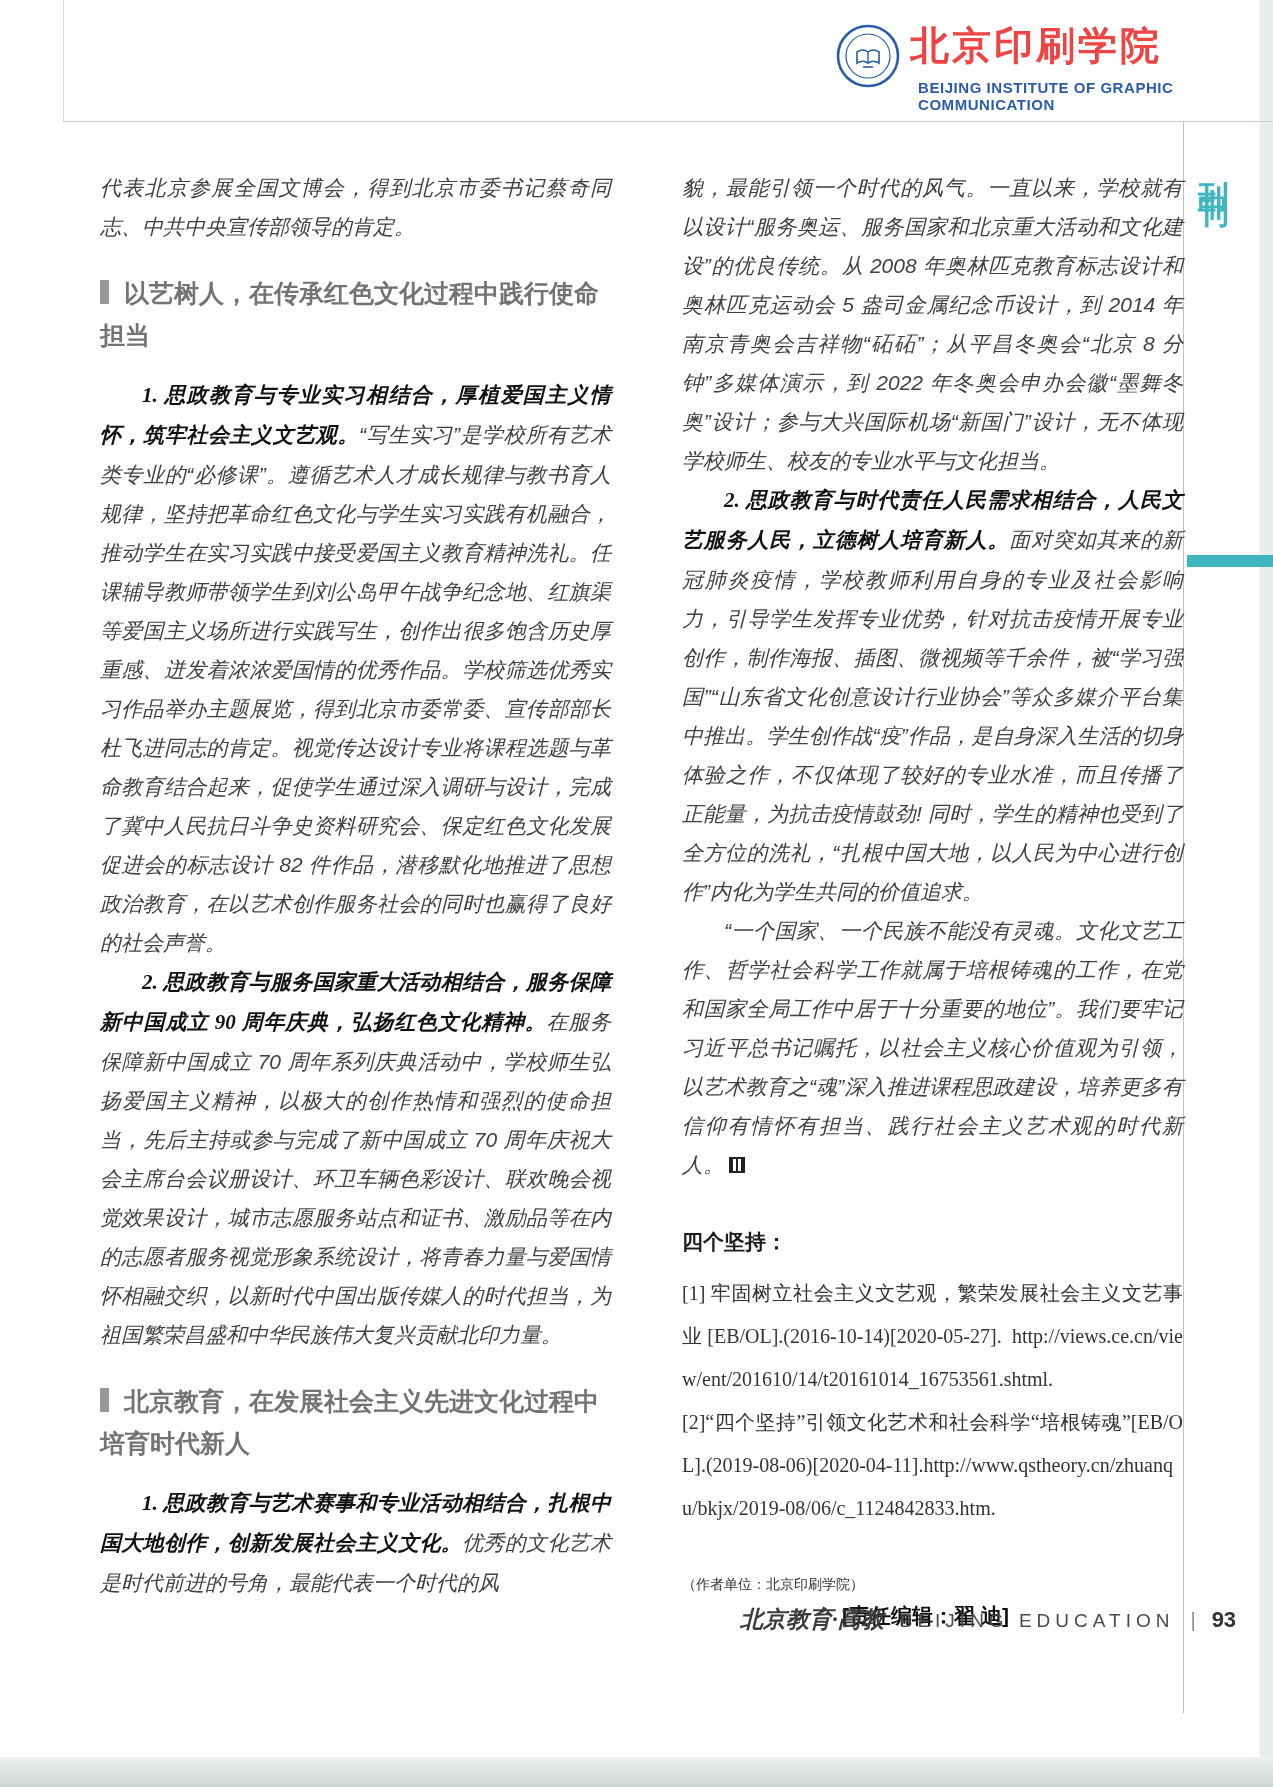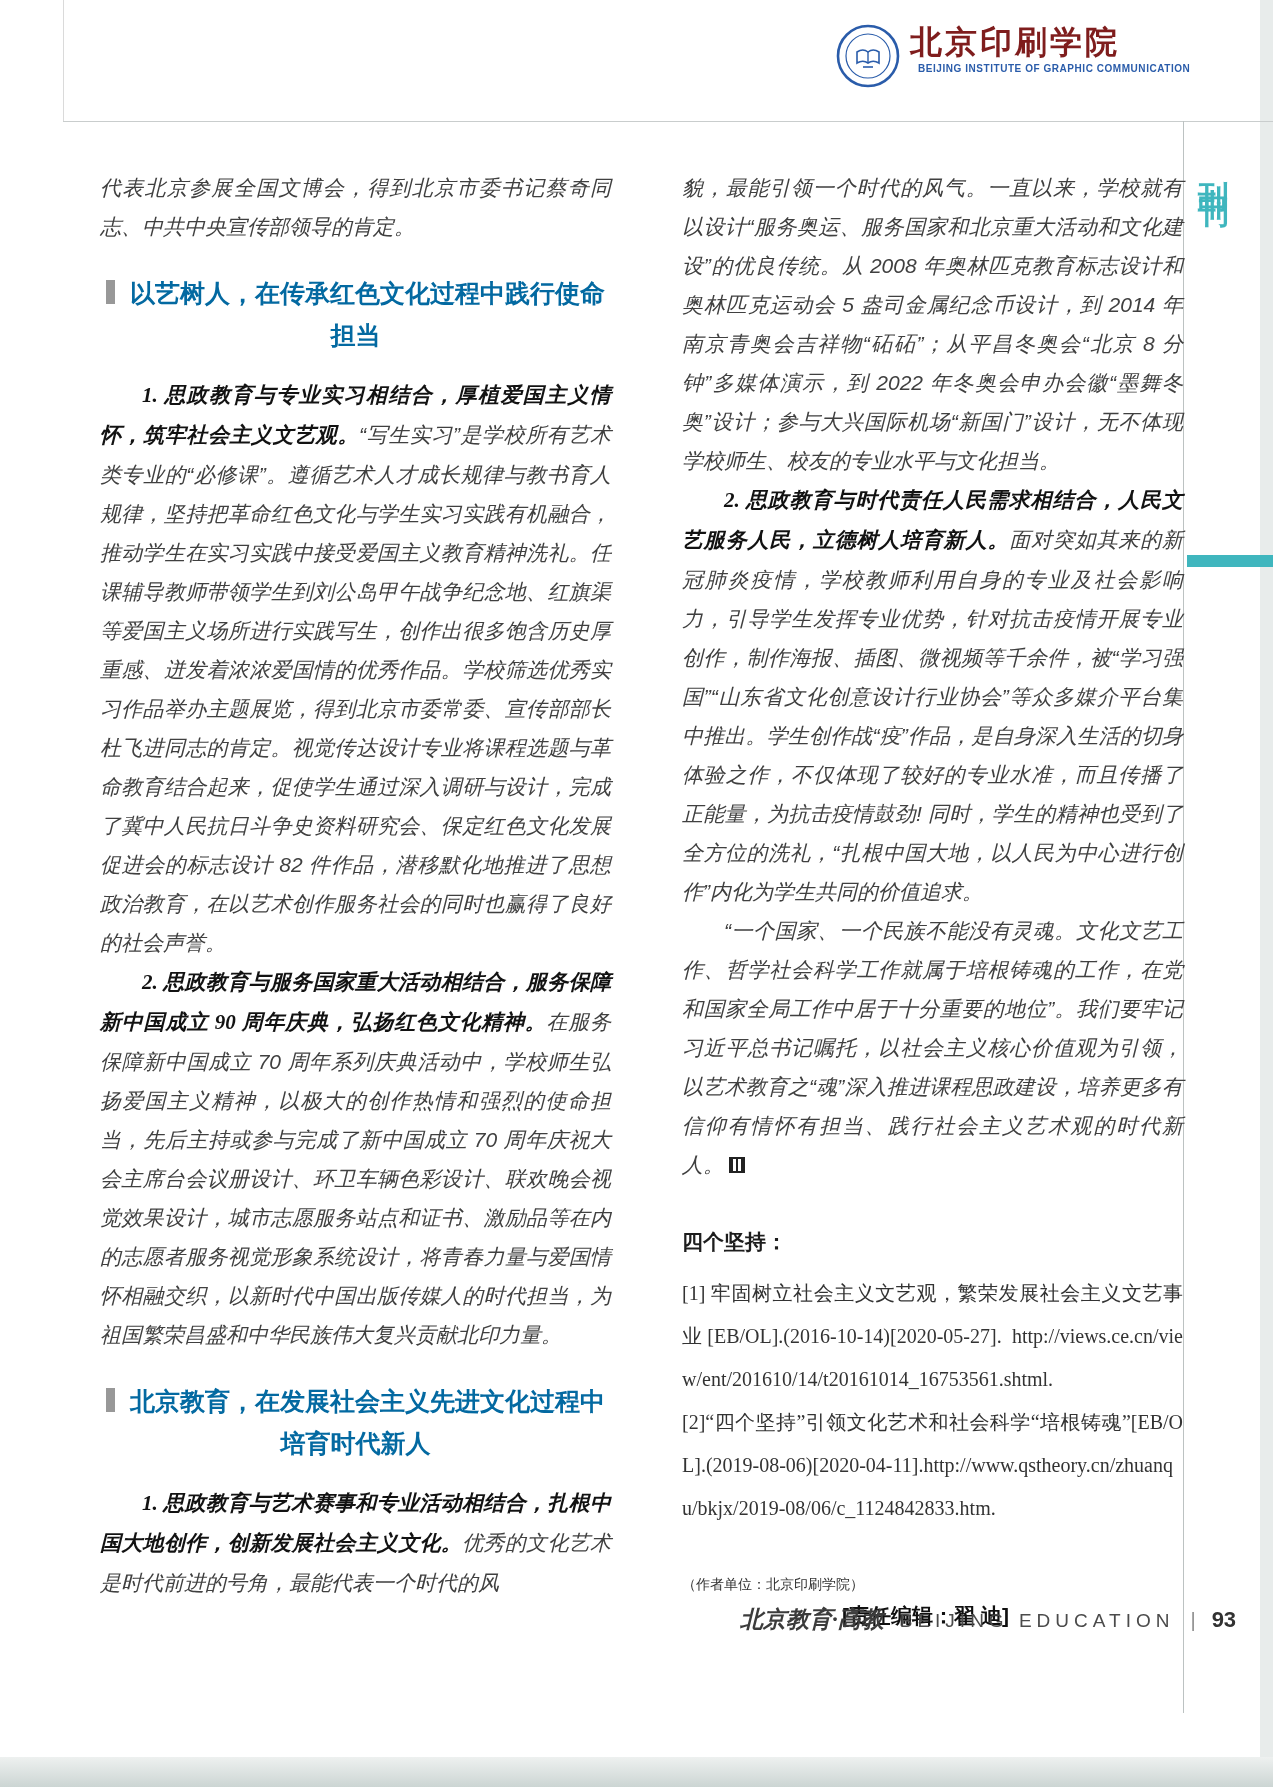--- a/index.html
+++ b/index.html
@@ -12,40 +12,40 @@
                  background:linear-gradient(#eef1f0,#ccd5d3); }
 
   
   .header-left-line { position:absolute; left:63px; top:0; width:1px; height:121px; background:#dadada; }
   .header-rule { position:absolute; left:63px; top:121px; right:0; height:1px; background:#c9cdcd; }
   .v-rule { position:absolute; left:1183px; top:121px; width:1px; height:1592px; background:#bcc2c2; }
 
   
   .logo { position:absolute; left:836px; top:24px; display:flex; gap:10px; align-items:flex-start; }
   .logo-emblem { flex:0 0 auto; }
-  .logo-cn { font-size:32px; color:#7f1d1d; font-family:"Liberation Serif", serif;
+  .logo-cn { font-size:39px; color:#ef4444; font-family:"Liberation Serif", serif;
              font-weight:700; letter-spacing:3px; line-height:1.15; }
-  .logo-en { font-size:10px; color:#2a5caa; font-weight:700; letter-spacing:0.55px; margin-top:2px;padding-left:8px; }
+  .logo-en { font-size:15px; color:#2a5caa; font-weight:700; letter-spacing:0.55px; margin-top:10px;padding-left:8px; }
 
   
   .side-label { position:absolute; left:1192px; top:156px; writing-mode:vertical-rl;
                 font-size:31px; letter-spacing:8px; color:#3fb6be; font-weight:700; }
   .accent-bar { position:absolute; left:1187px; top:555px; width:86px; height:12px; background:#3fb6be; }
 
   
   .col { position:absolute; top:168px; }
   .col-left  { left:100px; width:511px; }
   .col-right { left:640px; width:501px;margin-left:42px; }
 
   p.body { font-size:21px; line-height:39px; color:#404040; text-align:justify;
            margin:0; text-indent:2em;font-style:italic; }
   p.noindent { text-indent:0; }
   strong.lead { font-family:"Liberation Serif", serif; color:#121212; font-weight:700; }
 
-  h2.sec { font-size:25px; line-height:42px; color:#0369a1; font-weight:700; margin:26px 0 19px;text-align:center; }
+  h2.sec { font-size:25px; line-height:42px; color:#737373; font-weight:700; margin:26px 0 19px; }
   .marker { display:inline-block; width:9px; height:24px; background:#989898;
             margin-right:15px; vertical-align:-2px; }
 
   .endmark { display:inline-block; width:12px; height:12px; border:2px solid #222;
              margin-left:5px; vertical-align:-1px;
              background:repeating-linear-gradient(90deg,#222 0 2px,transparent 2px 5px); }
 
   .refs { margin-top:44px; font-family:"Liberation Serif", serif; }
   .refs-title { font-size:21px; font-weight:700; color:#1d1d1d; margin-bottom:16px; }
   p.ref { font-size:20px; line-height:43px; color:#333; margin:0; text-align:justify;

